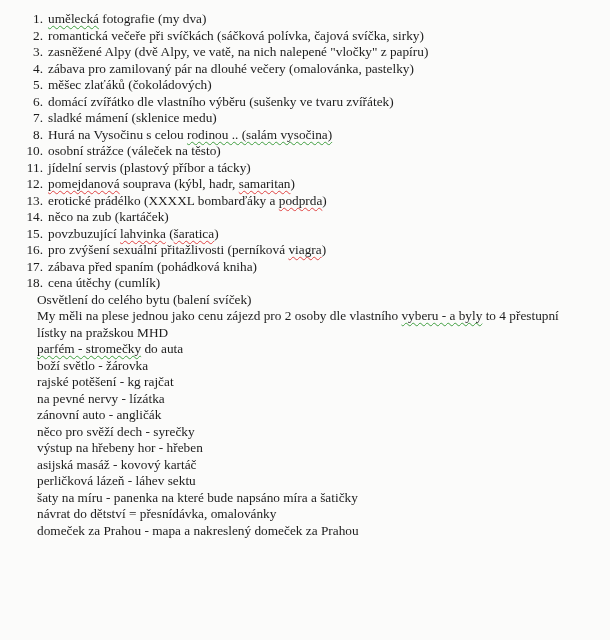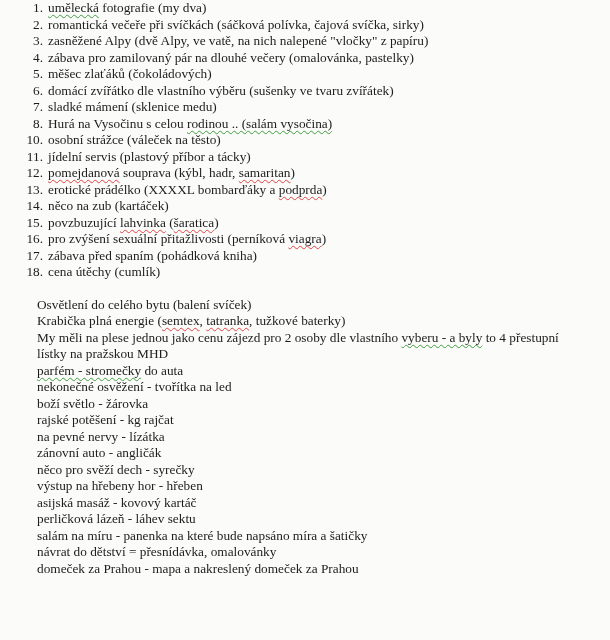--- a/index.html
+++ b/index.html
@@ -4,35 +4,35 @@
 <style>
   html, body { margin: 0; padding: 0; }
   body {
     background: #fbfbfa;
     width: 610px; height: 640px;
     overflow: hidden;
   }
   .doc {
     box-sizing: border-box;
     width: 610px; height: 540px;
+    padding-top: 11px;
     font-family: "Liberation Serif", "DejaVu Serif", serif;
     font-size: 13.3px;
     line-height: 16.5px;
     color: #1c1c1c;
   }
   .row, .pline { white-space: nowrap; }
   .num {
     display: inline-block;
     width: 43px;
     padding-right: 5px;
     text-align: right;
   }
   .para {
     margin-left: 37px;
-    margin-top: 16px;
   }
   .sq-red {
     text-decoration: underline;
     text-decoration-style: wavy;
     text-decoration-color: var(--sq-red, #e04343);
     text-decoration-thickness: 1px;
     text-underline-offset: 2px;
     text-decoration-skip-ink: none;
   }
   .sq-green {
@@ -62,30 +62,28 @@
       <div class="row"><span class="num">12.</span><span><span class="sq-red">pomejdanová</span><span> souprava (kýbl, hadr, </span><span class="sq-red">samaritan</span><span>)</span></span></div>
       <div class="row"><span class="num">13.</span><span><span>erotické prádélko (XXXXL bombarďáky a </span><span class="sq-red">podprda</span><span>)</span></span></div>
       <div class="row"><span class="num">14.</span><span><span>něco na zub (kartáček)</span></span></div>
       <div class="row"><span class="num">15.</span><span><span>povzbuzující </span><span class="sq-red">lahvinka</span><span> (</span><span class="sq-red">šaratica</span><span>)</span></span></div>
       <div class="row"><span class="num">16.</span><span><span>pro zvýšení sexuální přitažlivosti (perníková </span><span class="sq-red">viagra</span><span>)</span></span></div>
       <div class="row"><span class="num">17.</span><span><span>zábava před spaním (pohádková kniha)</span></span></div>
       <div class="row"><span class="num">18.</span><span><span>cena útěchy (cumlík)</span></span></div>
     </div>
   <div id="notes" class="para">
       <div class="pline"><span>Osvětlení do celého bytu (balení svíček)</span></div>
-      <div class="pline"><span>Krabička plná energie (</span><span class="sq-red">semtex</span><span>, </span><span class="sq-red">tatranka</span><span>, tužkové baterky)</span></div>
       <div class="pline"><span>My měli na plese jednou jako cenu zájezd pro 2 osoby dle vlastního </span><span class="sq-green">vyberu - a byly</span><span> to 4 přestupní</span></div>
       <div class="pline"><span>lístky na pražskou MHD</span></div>
       <div class="pline"><span class="sq-green">parfém - stromečky</span><span> do auta</span></div>
-      <div class="pline"><span>nekonečné osvěžení - tvořítka na led</span></div>
       <div class="pline"><span>boží světlo - žárovka</span></div>
       <div class="pline"><span>rajské potěšení - kg rajčat</span></div>
       <div class="pline"><span>na pevné nervy - lízátka</span></div>
       <div class="pline"><span>zánovní auto - angličák</span></div>
       <div class="pline"><span>něco pro svěží dech - syrečky</span></div>
       <div class="pline"><span>výstup na hřebeny hor - hřeben</span></div>
       <div class="pline"><span>asijská masáž - kovový kartáč</span></div>
       <div class="pline"><span>perličková lázeň - láhev sektu</span></div>
-      <div class="pline"><span>salám na míru - panenka na které bude napsáno míra a šatičky</span></div>
+      <div class="pline"><span>šaty na míru - panenka na které bude napsáno míra a šatičky</span></div>
       <div class="pline"><span>návrat do dětství = přesnídávka, omalovánky</span></div>
       <div class="pline"><span>domeček za Prahou - mapa a nakreslený domeček za Prahou</span></div>
     </div>
 </div>
 
 </body></html>

